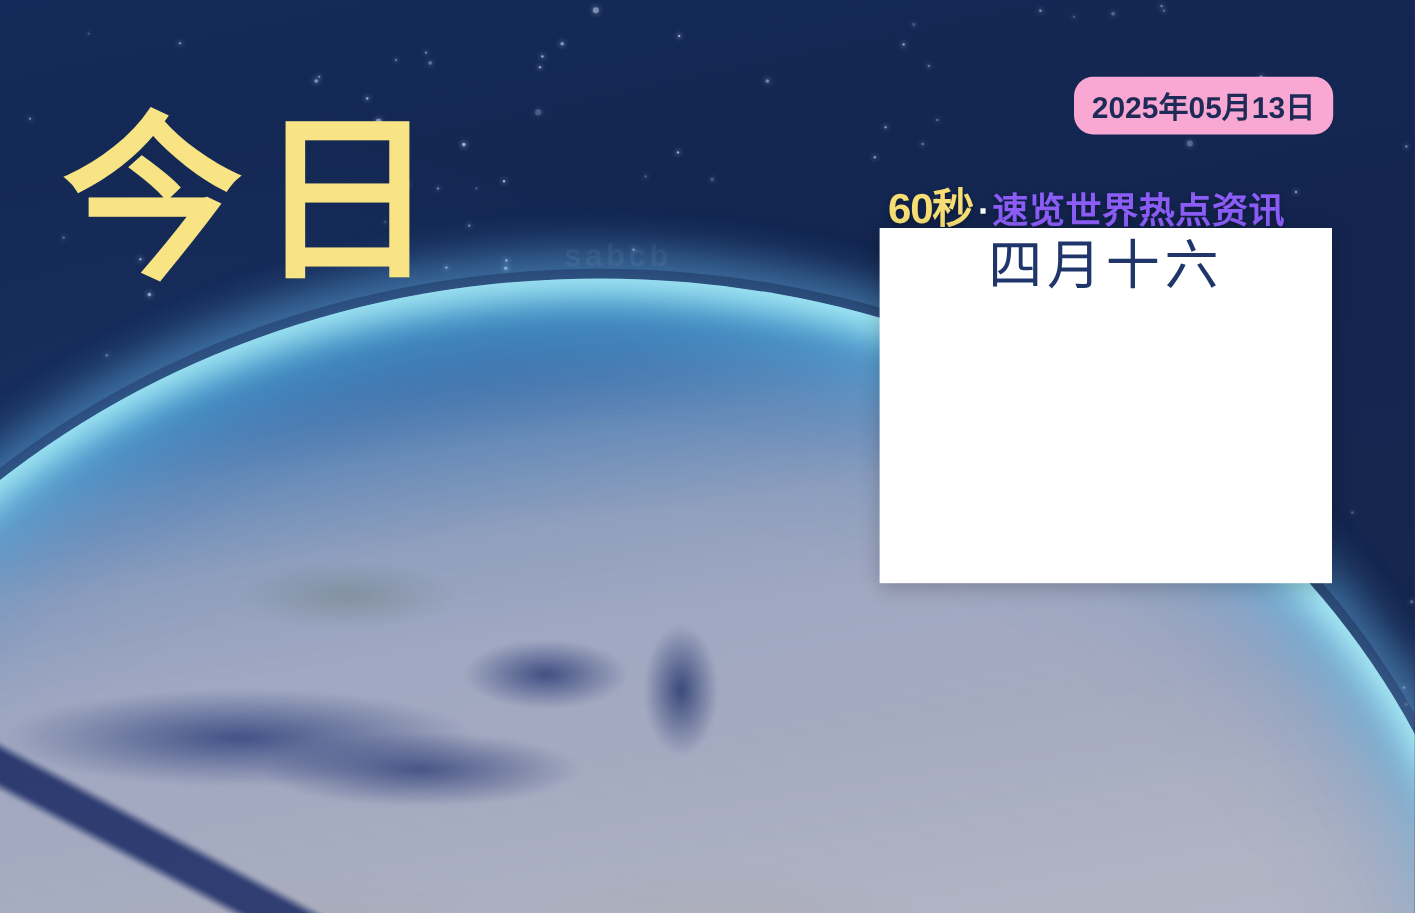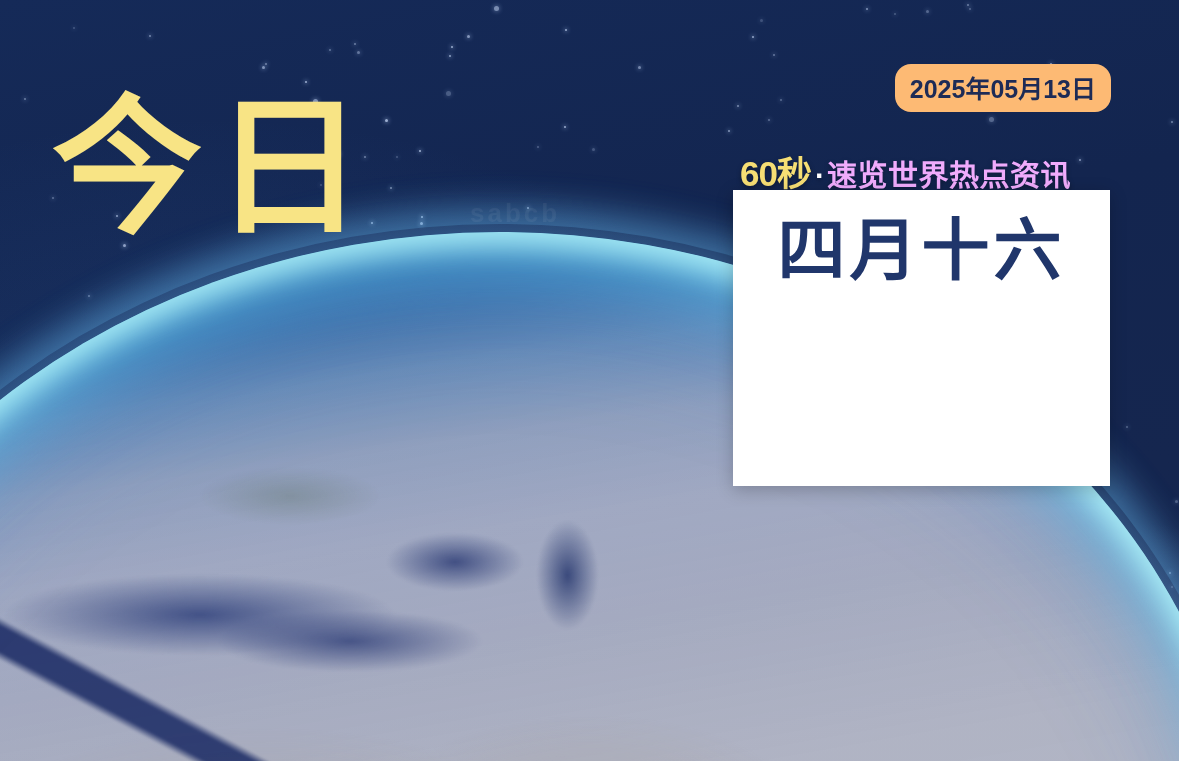--- a/index.html
+++ b/index.html
@@ -117,51 +117,51 @@
   .watermark{
     position:absolute;left:470px;top:198px;
     font-size:26px;letter-spacing:3px;font-weight:bold;
     color:rgba(255,255,255,.055);
     user-select:none;
   }
 
   
   .date-badge{
     position:absolute;right:68px;top:64px;
-    background:#fdba74;color:#1d2b56;
+    background:#f9a8d4;color:#1d2b56;
     font-size:25px;font-weight:bold;
     padding:5px 15px 7px;border-radius:16px;
     letter-spacing:0px;white-space:nowrap;
   }
   .tagline{
     position:absolute;left:740px;top:145px;width:370px;
     font-size:30px;font-weight:bold;white-space:nowrap;
     text-shadow:0 2px 5px rgba(0,0,0,.35);
   }
   .tagline .sec{color:#F6DE74;font-size:35px;letter-spacing:-1px;}
   .tagline .dot{color:#ffffff;margin:0 2px 0 4px;}
-  .tagline .txt{color:#f0abfc;letter-spacing:.5px;}
+  .tagline .txt{color:#8b5cf6;letter-spacing:.5px;}
 
   .info-card{
     position:absolute;left:733px;top:190px;width:377px;height:296px;
     background:#ffffff;
     display:flex;flex-direction:column;align-items:center;justify-content:flex-start;
     box-shadow:0 4px 16px rgba(0,0,0,.22);
   }
   .issue{
     margin-top:16px;
     font-size:37px;font-weight:bold;color:#243B73;letter-spacing:2px;white-space:nowrap;
   }
   .weekday{
     margin-top:14px;
     font-size:64px;font-weight:bold;color:#20366B;letter-spacing:6px;line-height:1;
   }
   .lunar{
-    margin-top:26px;
-    font-size:68px;font-weight:bold;color:#20366B;letter-spacing:4px;line-height:1;
+    margin-top:9px;
+    font-size:45px;font-weight:normal;color:#20366B;letter-spacing:4px;line-height:1;
   }
 
   
   .quote-bar{
     position:absolute;left:34px;top:572px;width:1072px;height:86px;
     background:#4E62AB;
     border:4px solid #ffffff;border-radius:24px;
     box-sizing:border-box;
     display:flex;align-items:center;
     box-shadow:0 5px 14px rgba(0,0,0,.28);

